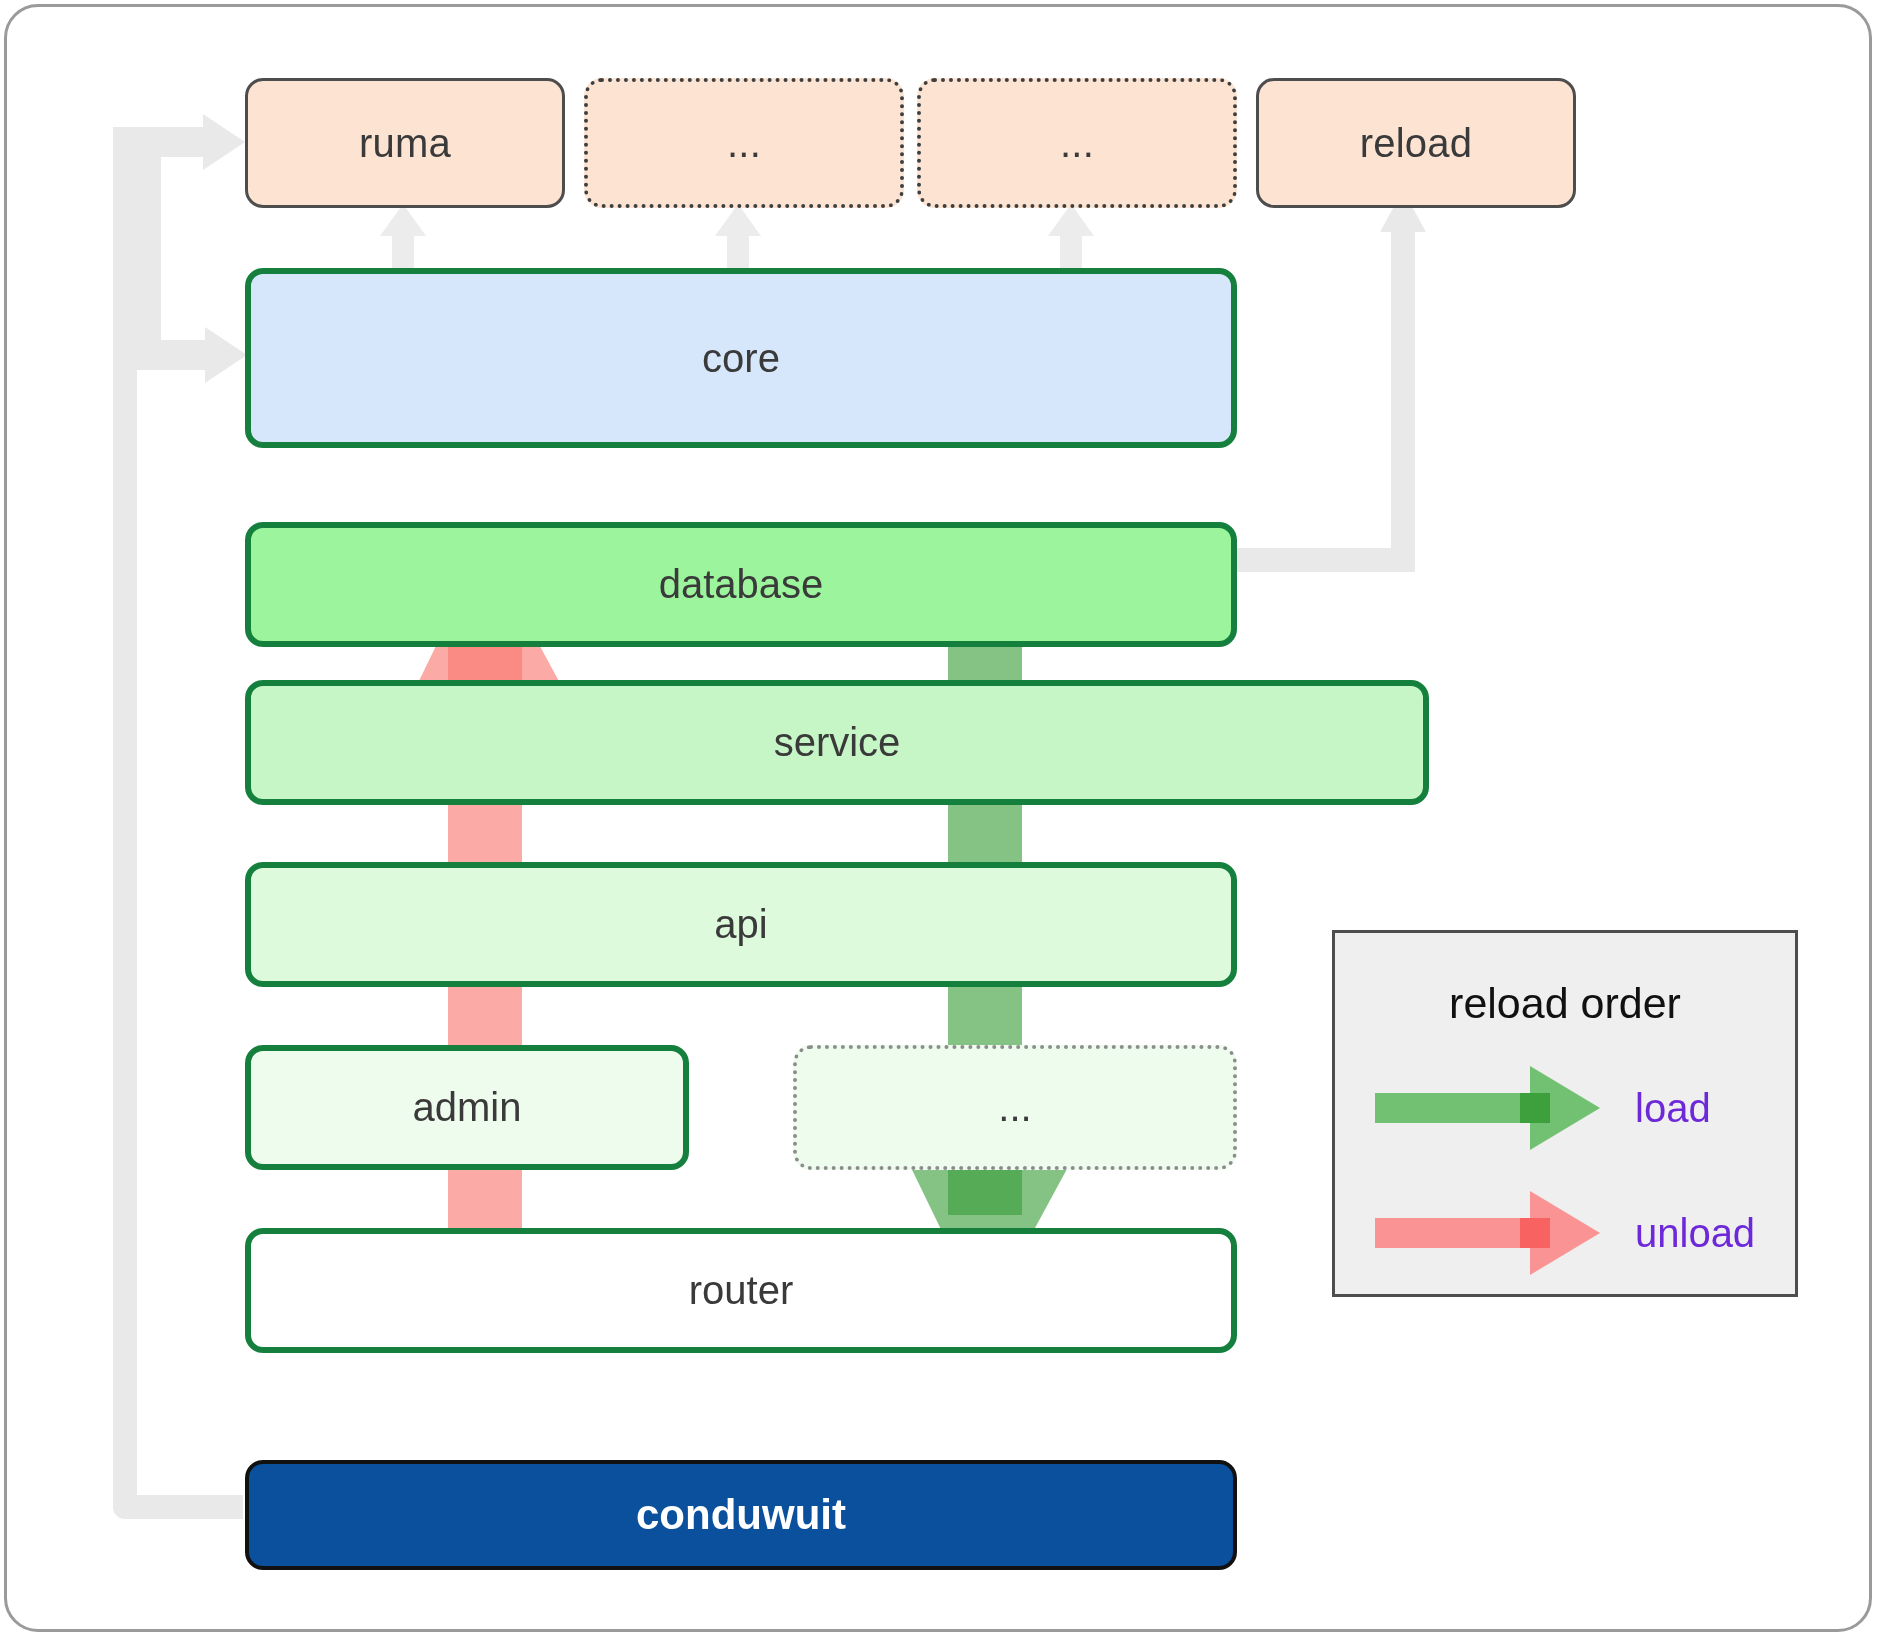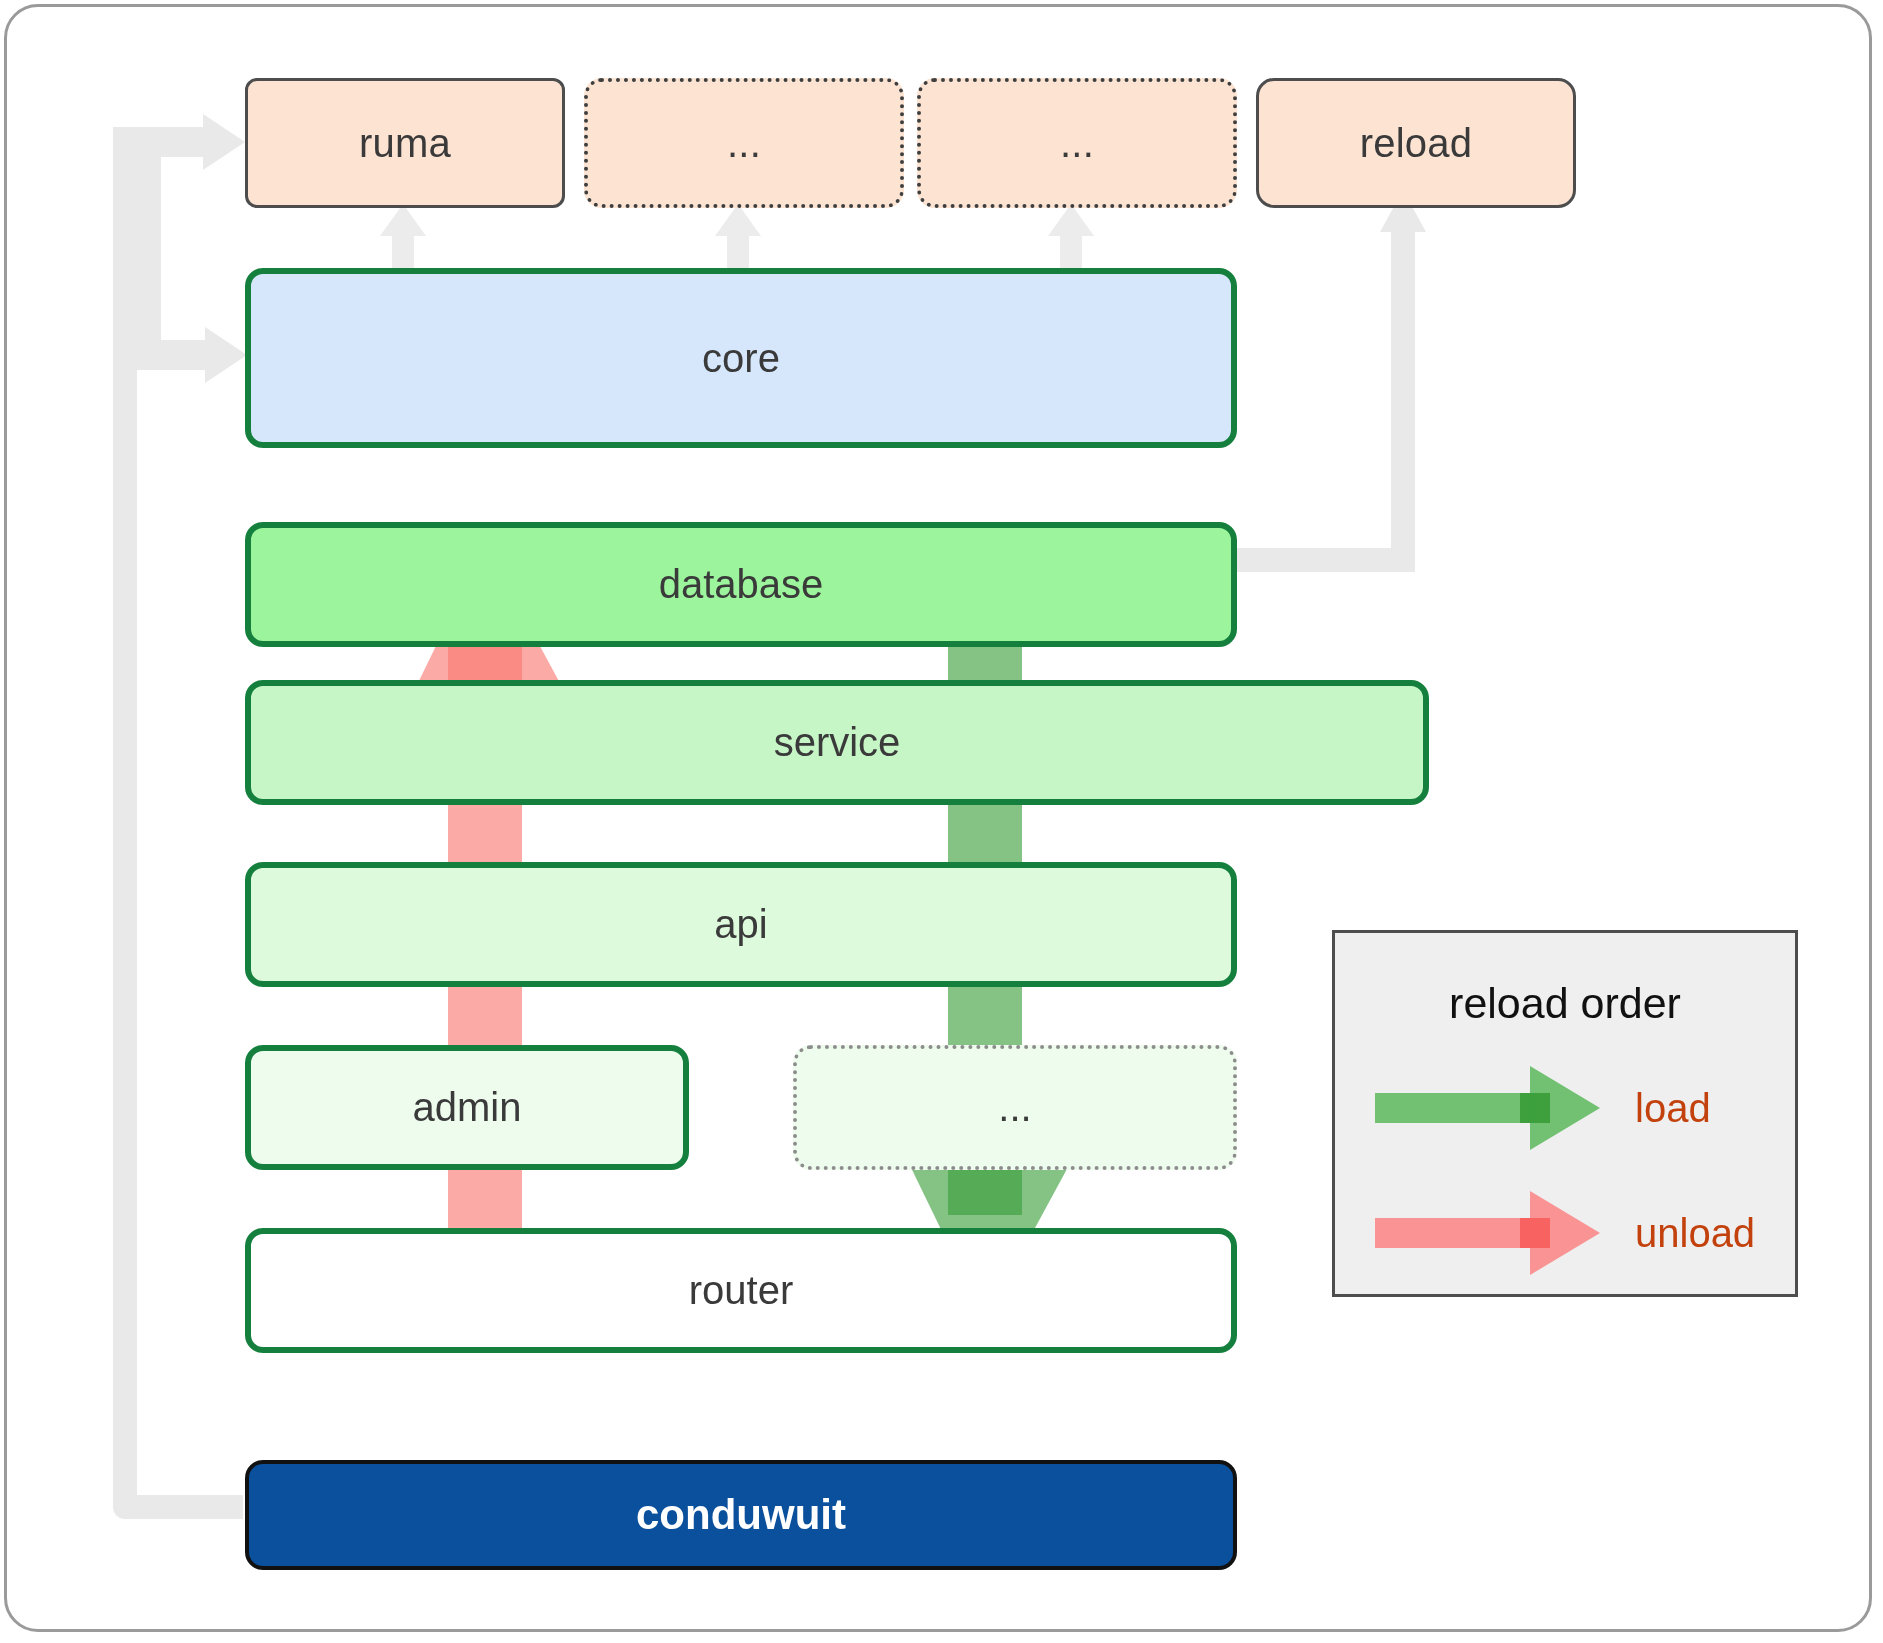--- a/index.html
+++ b/index.html
@@ -105,21 +105,21 @@
     z-index: 7;
   }
   #legend-title {
     position: absolute; left: 0; top: 46px; width: 100%;
     text-align: center; font-size: 43px; color: #111111;
   }
   .leg-row { position: absolute; left: 0; width: 100%; height: 100px; }
   .leg-label {
     position: absolute; left: 300px; top: 50%;
     transform: translateY(-50%);
-    font-size: 40px; color: #c2410c; text-align: right;
+    font-size: 40px; color: #6d28d9; text-align: right;
   }
   .leg-arrow { position: absolute; left: 40px; top: 50%; transform: translateY(-50%); }
 </style>
 </head>
 <body>
 
 <div id="stage">
   <div id="frame"></div>
 
   <div class="grey" style="left:113px; top:130px; width:24px; height:1385px; border-radius:12px;"></div>
@@ -159,21 +159,21 @@
   <svg class="bigarrow" style="left:380px; top:520px; width:210px; height:790px;" viewBox="0 0 210 790" preserveAspectRatio="none">
     <polygon points="105,25 200,200 20,200" fill="#f8766f" opacity="0.62"></polygon>
     <rect x="68" y="115" width="74" height="675" fill="#f8766f" opacity="0.62"></rect>
   </svg>
 
   <svg class="bigarrow" style="left:880px; top:555px; width:210px; height:790px;" viewBox="0 0 210 790" preserveAspectRatio="none">
     <rect x="68" y="0" width="74" height="660" fill="#3a9e3a" opacity="0.62"></rect>
     <polygon points="105,765 20,590 200,590" fill="#3a9e3a" opacity="0.62"></polygon>
   </svg>
 
-  <div class="node crate" id="n-ruma" style="left:245px; top:78px; width:320px; height:130px;border-radius:12px;">
+  <div class="node crate" id="n-ruma" style="left:245px; top:78px; width:320px; height:130px;">
     <span class="lbl">ruma</span>
   </div>
 
   <div class="node crate dotted" id="n-dots1" style="left:584px; top:78px; width:320px; height:130px;">
     <span class="lbl">...</span>
   </div>
 
   <div class="node crate dotted" id="n-dots2" style="left:917px; top:78px; width:320px; height:130px;">
     <span class="lbl">...</span>
   </div>

